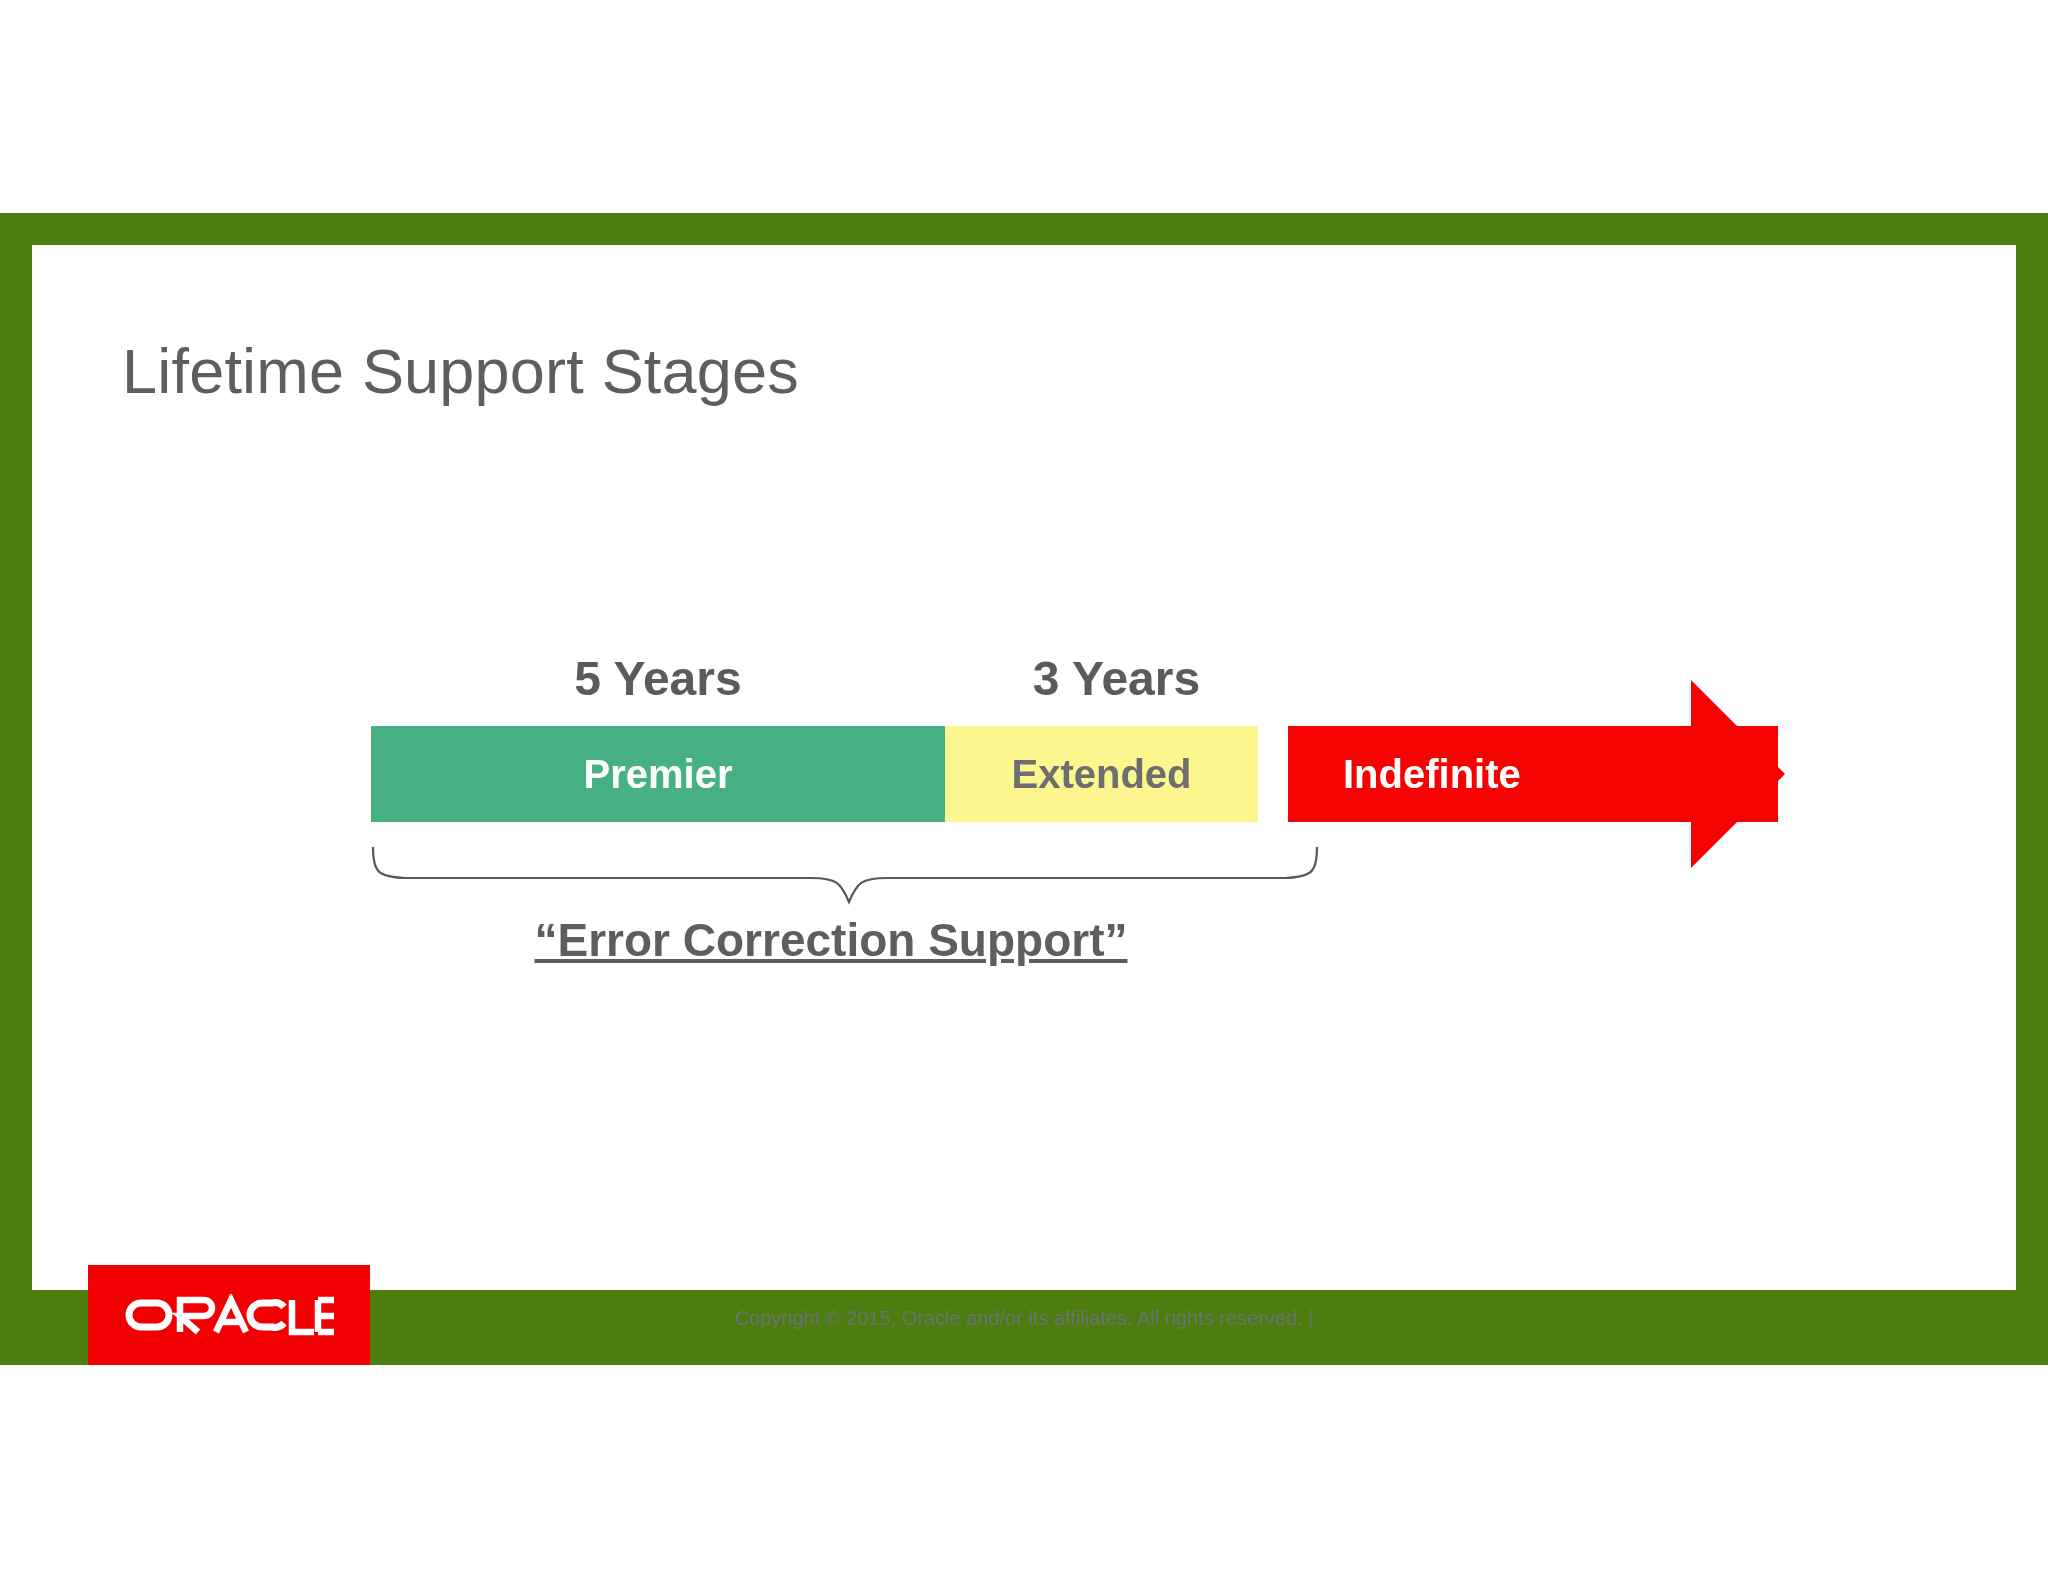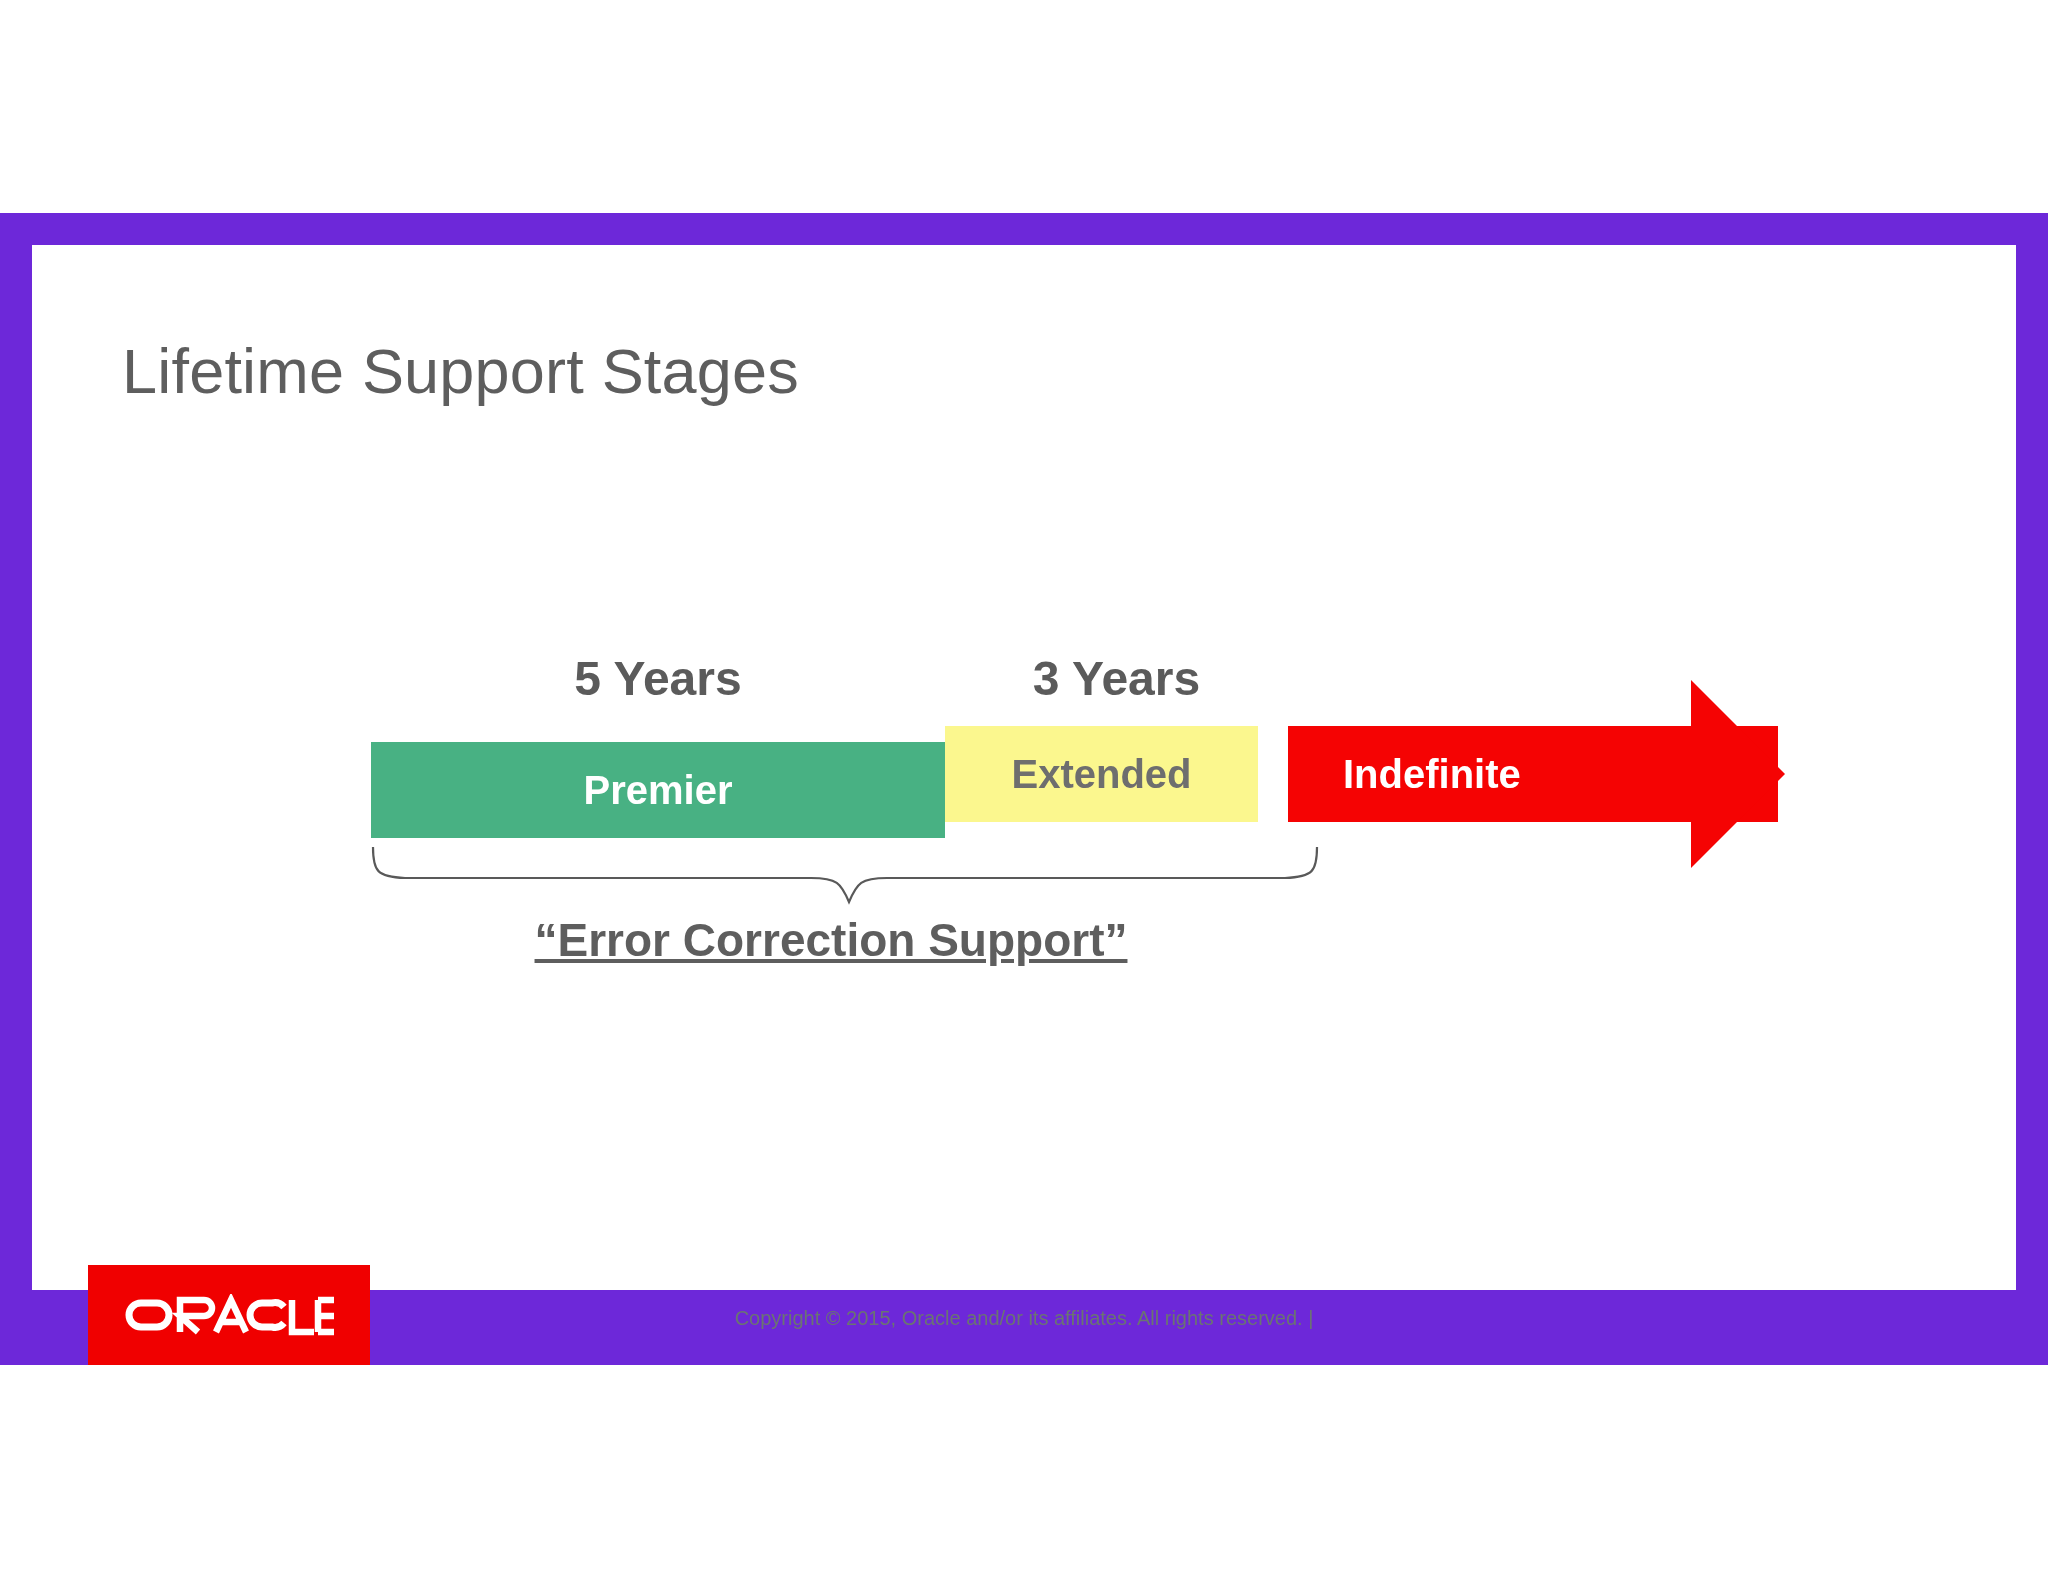--- a/index.html
+++ b/index.html
@@ -14,21 +14,21 @@
     overflow: hidden;
   }
 
   
   .slide-frame {
     position: absolute;
     left: 0;
     top: 213px;
     width: 2048px;
     height: 1152px;
-    background: #6d28d9;
+    background: #4d7c0f;
   }
   .slide-canvas {
     position: absolute;
     left: 32px;
     top: 32px;              
     width: 1984px;
     height: 1045px;
     background: #ffffff;
   }
 
@@ -82,21 +82,20 @@
     justify-content: center;
     font-size: 40px;
     font-weight: bold;
     white-space: nowrap;
   }
   .stage-premier {
     left: 0;
     width: 574px;
     background: #48b183;
     color: #ffffff;
-    margin-top: 16px;
   }
   .stage-extended {
     left: 574px;
     width: 313px;
     background: #fbf78e;
     color: #6e6e6e;
   }
   .stage-sustaining {
     left: 917px;
     width: 375px;

